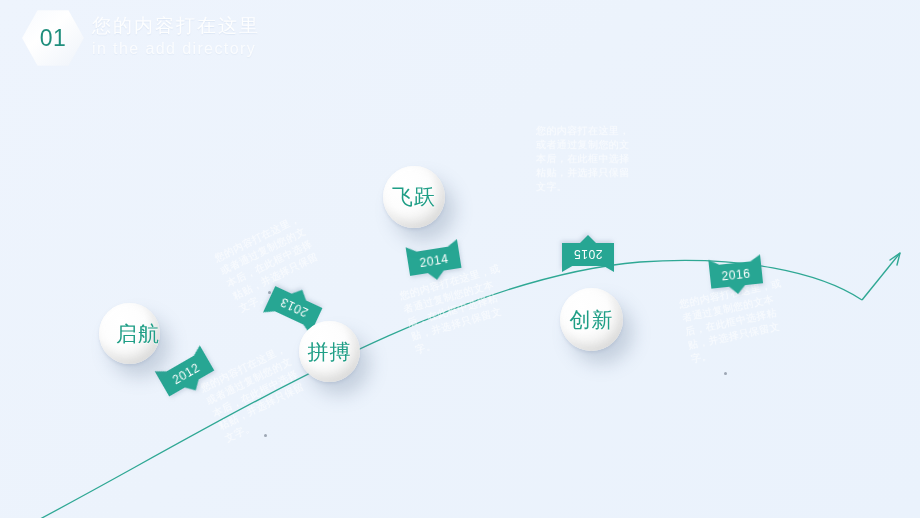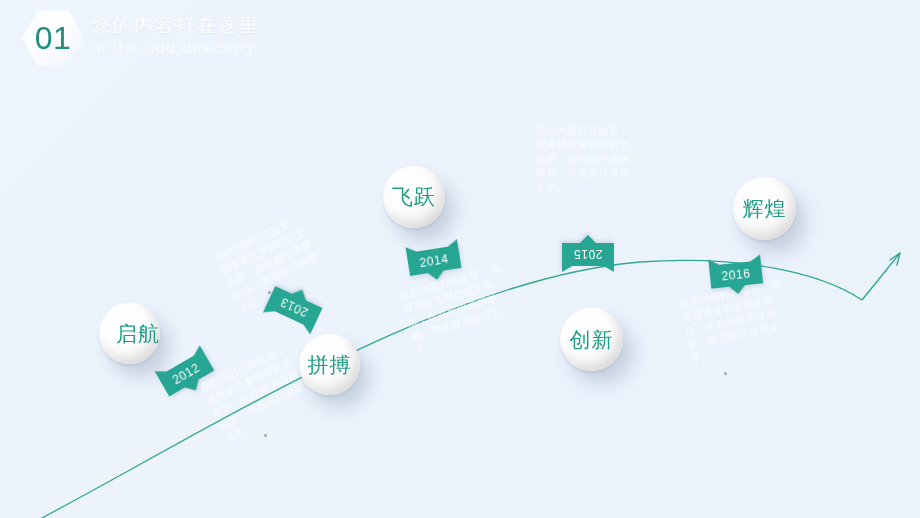--- a/index.html
+++ b/index.html
@@ -42,21 +42,21 @@
     background: linear-gradient(140deg, #f7fafe 0%, #ffffff 40%, #eef3fa 100%);
     clip-path: polygon(25% 2%, 75% 2%, 100% 50%, 75% 98%, 25% 98%, 0% 50%);
     filter: drop-shadow(2px 3px 4px rgba(120,140,170,0.22));
   }
   #hex-num {
     position: absolute;
     inset: 0;
     display: flex;
     align-items: center;
     justify-content: center;
-    font-size: 32px;
+    font-size: 23px;
     color: #1f8e7d;
     letter-spacing: 0.5px;
     font-weight: 400;
   }
   #title-wrap {
     position: absolute;
     left: 92px;
     top: 14px;
   }
   #title-cn {
@@ -242,29 +242,26 @@
     <span class="wing-l"></span>
     <span class="wing-r"></span>
     <span class="txt">2016</span>
     <span class="notch"></span>
   </div>
 
   <div class="node" style="left:99px; top:303px; width:61px; height:61px;justify-content:flex-end;">
     <span class="node-label">启航</span>
   </div>
 
-  <div class="node" style="left:299px; top:334px; width:61px; height:61px;">
+  <div class="node" style="left:299px; top:321px; width:61px; height:61px;">
     <span class="node-label">拼搏</span>
   </div>
 
   <div class="node" style="left:383px; top:166px; width:62px; height:62px;">
     <span class="node-label">飞跃</span>
   </div>
 
-  <div class="node" style="left:560px; top:308px; width:63px; height:63px;">
+  <div class="node" style="left:560px; top:288px; width:63px; height:63px;">
     <span class="node-label">创新</span>
   </div>
 
-  <div class="node" style="left:733px; top:177px; width:63px; height:63px;">
-    <span class="node-label">辉煌</span>
-  </div>
 
 </div>
 
 </body></html>

